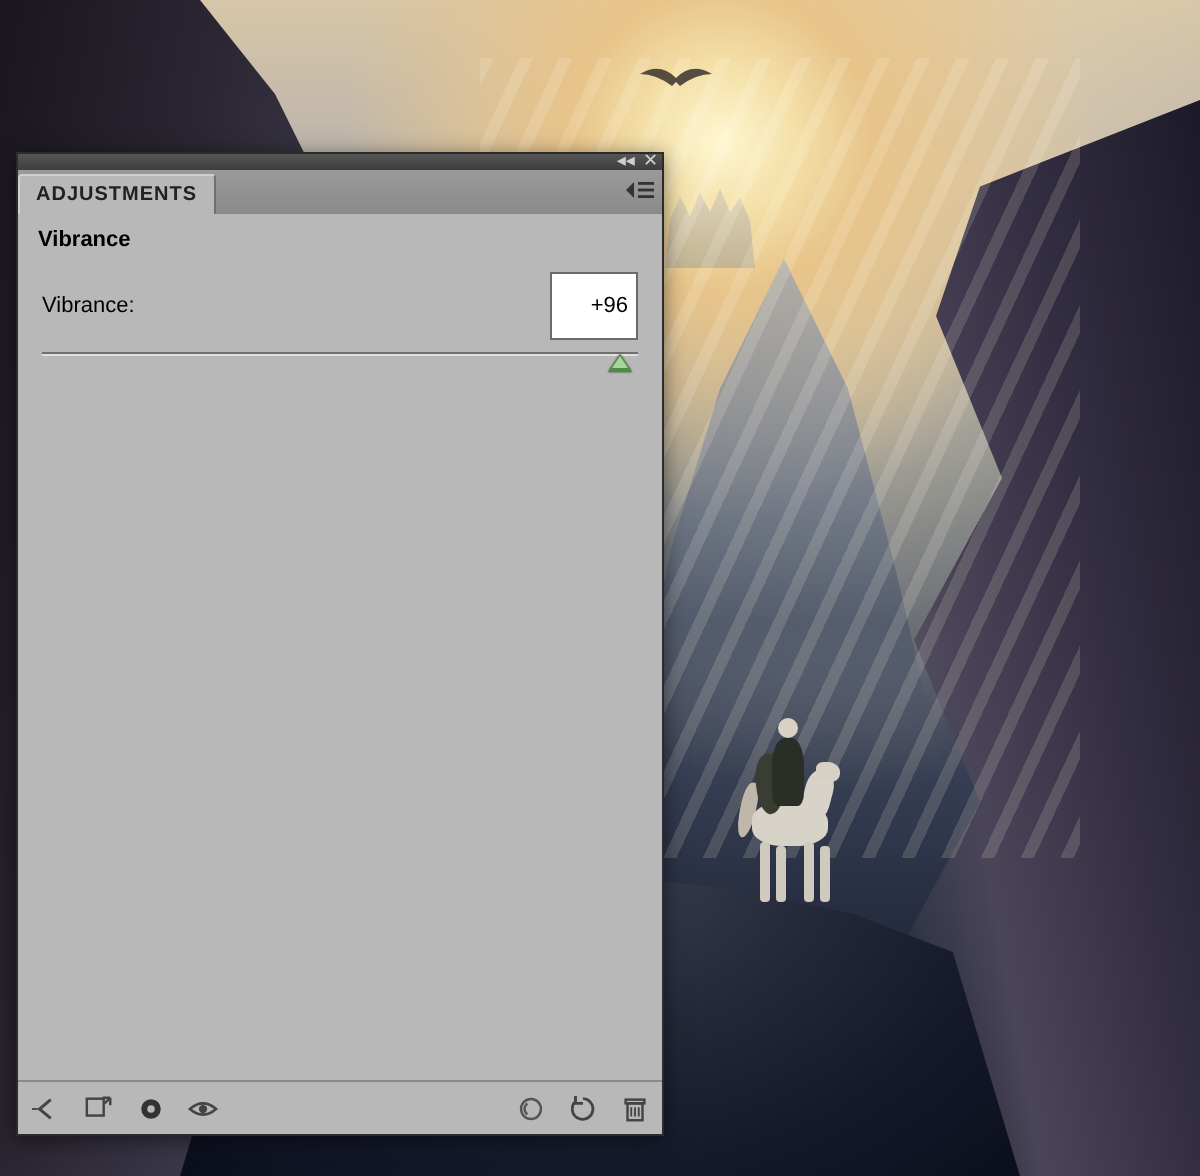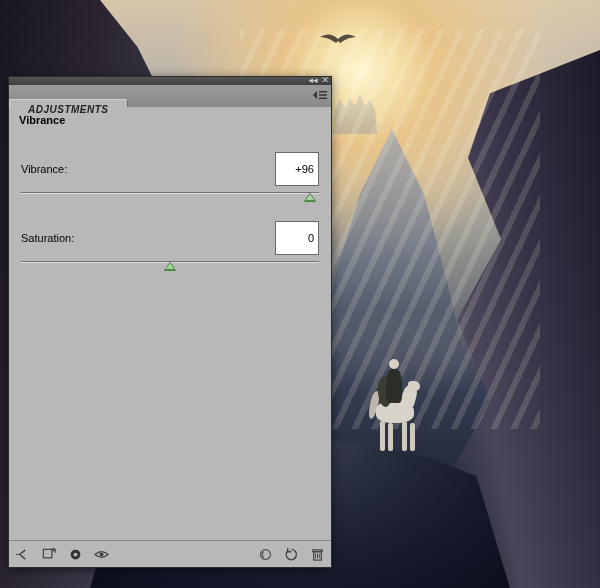--- a/index.html
+++ b/index.html
@@ -63,28 +63,28 @@
     position:absolute;left:8px;top:76px;width:322px;height:490px;
     background:#b8b8b8;border:1px solid #2b2b2b;box-shadow:0 2px 10px rgba(0,0,0,.5);
     font-size:11px;color:#000;
   }
   .panel-topbar{
     height:8px;background:linear-gradient(#555,#3e3e3e);position:relative;
   }
   .panel-topbar .top-icons{position:absolute;right:2px;top:-2px;display:flex;gap:4px;color:#cfcfcf;font-size:9px;line-height:10px;}
   .tab-row{height:22px;background:linear-gradient(#9a9a9a,#8a8a8a);display:flex;align-items:stretch;position:relative;}
   .tab{
-    background:#b8b8b8;padding:4px 18px 0;margin-top:14px;font-size:10px;letter-spacing:.5px;
+    background:#b8b8b8;padding:4px 8px 0;margin-top:2px;font-size:10px;letter-spacing:.5px;
     border-top:1px solid #d0d0d0;border-left:1px solid #d0d0d0;border-right:1px solid #707070;
-    border-radius:2px 2px 0 0;font-weight:bold;color:#222;font-style:italic;
+    border-radius:2px 2px 0 0;font-weight:bold;color:#222;
   }
   .tab-menu{position:absolute;right:4px;top:4px;color:#333;}
   .adj-title{padding:7px 10px 10px;font-weight:bold;font-size:11px;}
   .controls{padding:0 12px;}
-  .ctrl{margin-bottom:18px;margin-top:16px;}
+  .ctrl{margin-bottom:18px;}
   .ctrl-row{display:flex;justify-content:space-between;align-items:center;margin-bottom:3px;}
   .ctrl-label{font-size:11px;}
   .ctrl-input{
     width:44px;height:16px;background:#fff;border:1px solid #6a6a6a;text-align:right;
     padding:16px 4px;font-size:11px;font-family:inherit;box-sizing:border-box;
   }
   .track{position:relative;height:14px;}
   .track-line{position:absolute;left:0;right:0;top:3px;height:0;border-top:1px solid #707070;border-bottom:1px solid #e0e0e0;}
   .thumb{
     position:absolute;top:4px;width:0;height:0;transform:translateX(-50%);
@@ -163,32 +163,20 @@
         <input class="ctrl-input" value="+96" style="">
       </div>
       <div class="track">
         <div class="track-line"></div>
         <div class="thumb" id="thumb-vib" style="left: 97%;">
             <div class="thumb-inner"></div>
           </div>
       </div>
     </div>
 
-    <div class="ctrl">
-      <div class="ctrl-row">
-        <span class="ctrl-label">Saturation:</span>
-        <input class="ctrl-input" value="0" style="">
-      </div>
-      <div class="track">
-        <div class="track-line"></div>
-        <div class="thumb" id="thumb-sat" style="left: 50%;">
-            <div class="thumb-inner"></div>
-          </div>
-      </div>
-    </div>
 
     <div class="big-gap"></div>
   </div>
 
   <div class="panel-footer">
     <div class="foot-group">
       <span class="foot-ico">
         <svg viewBox="0 0 16 16">
             <path d="M10 3 L4 8 L10 13" fill="none" stroke="#444" stroke-width="1.6"></path>
             <path d="M3 8 L0 8" stroke="#444"></path>

